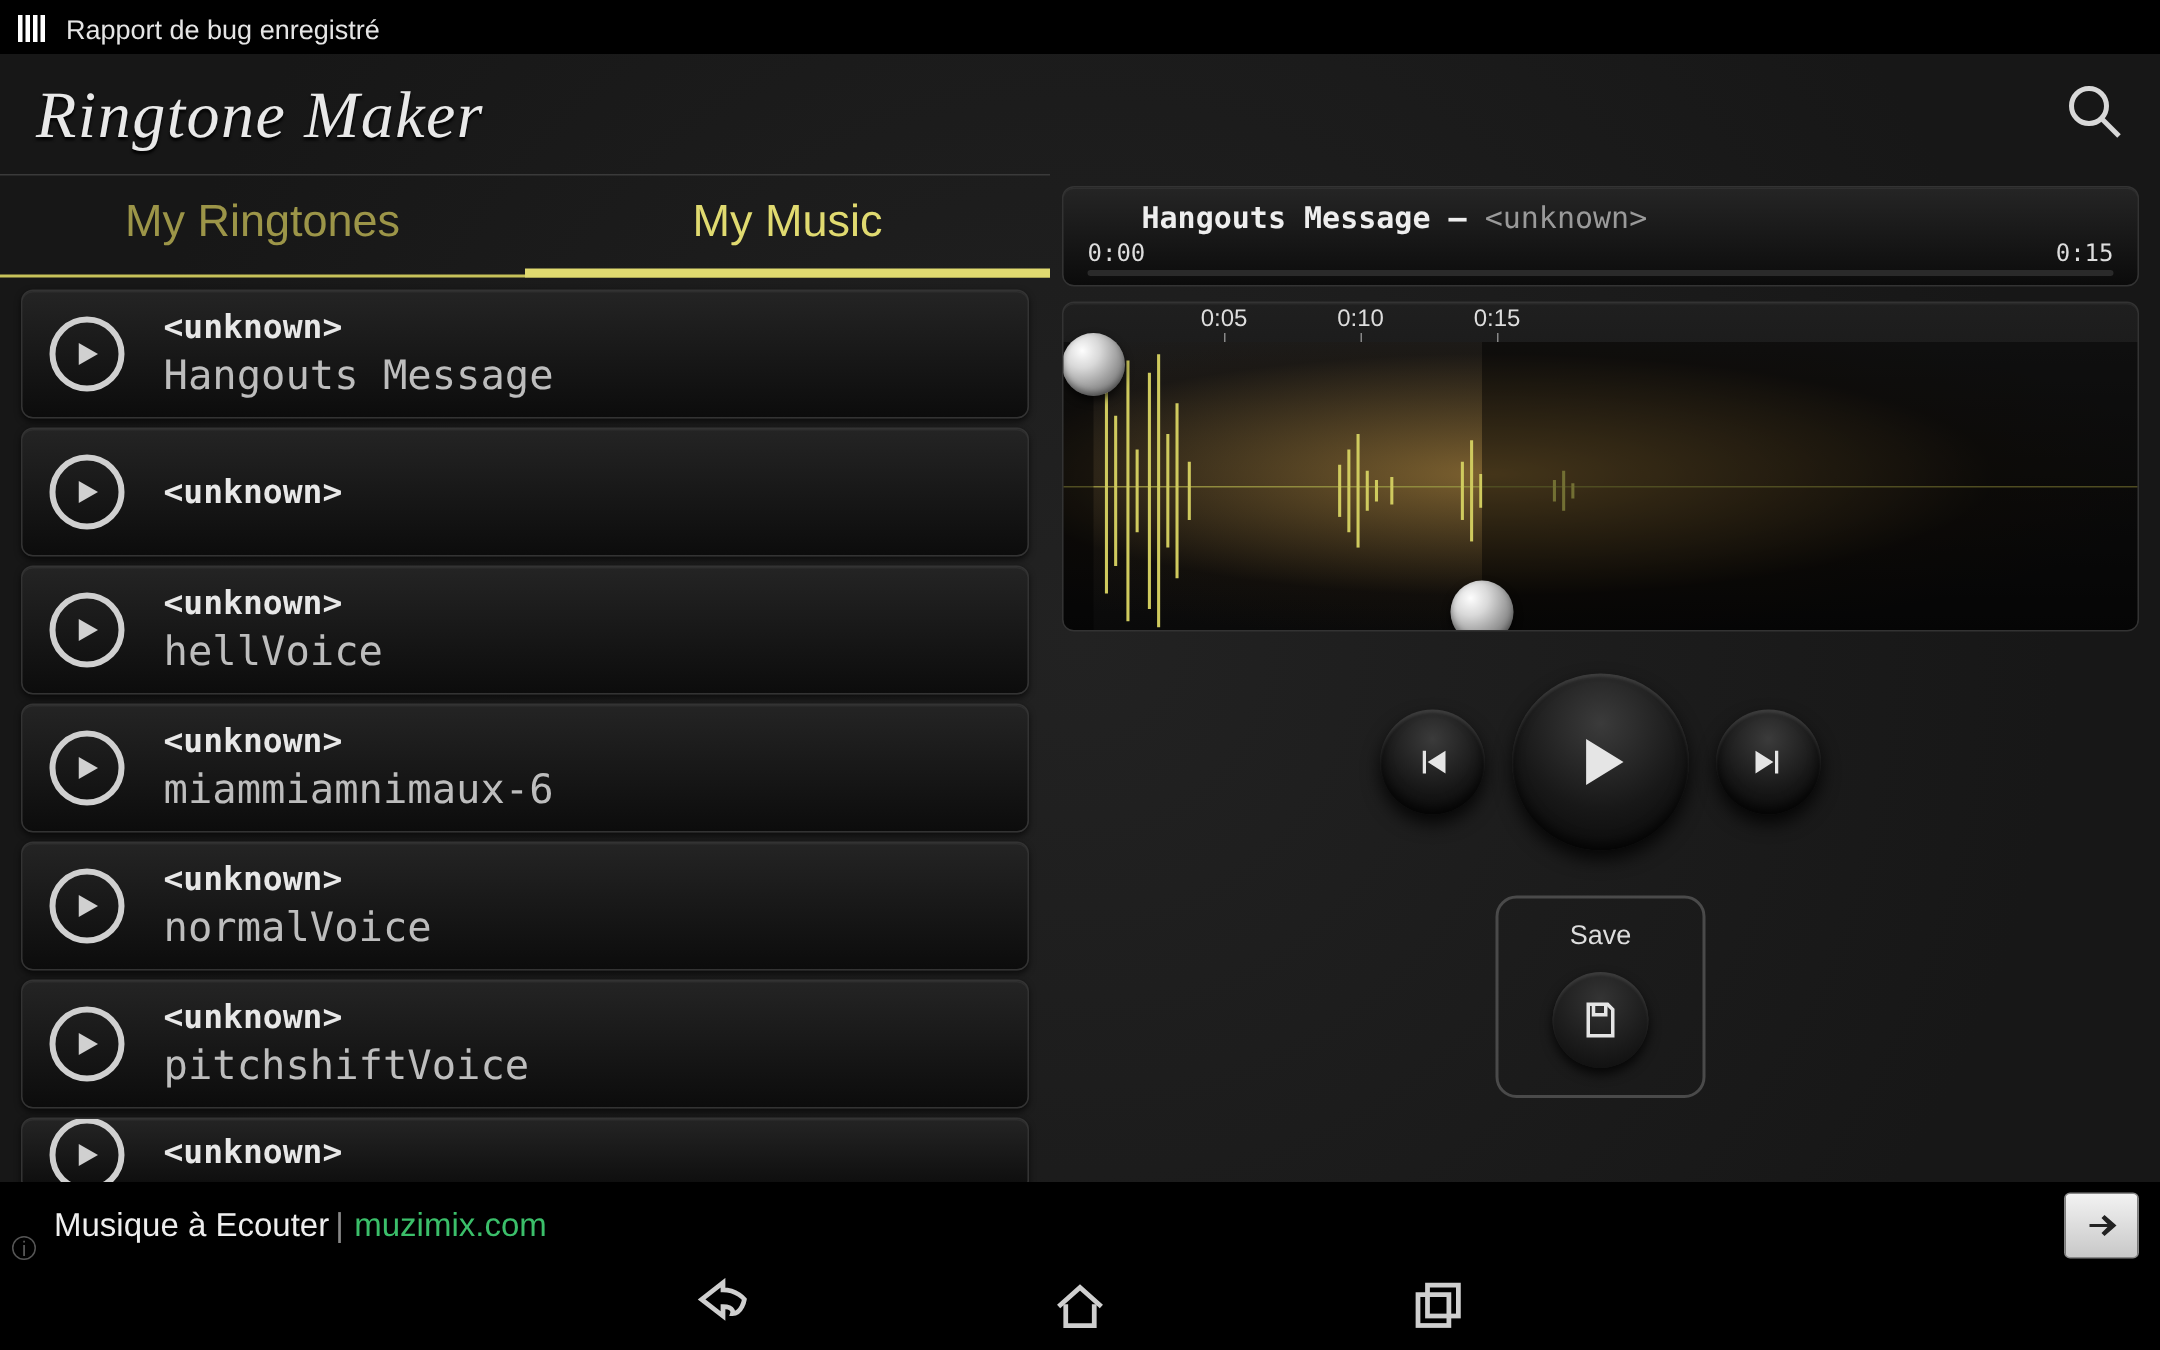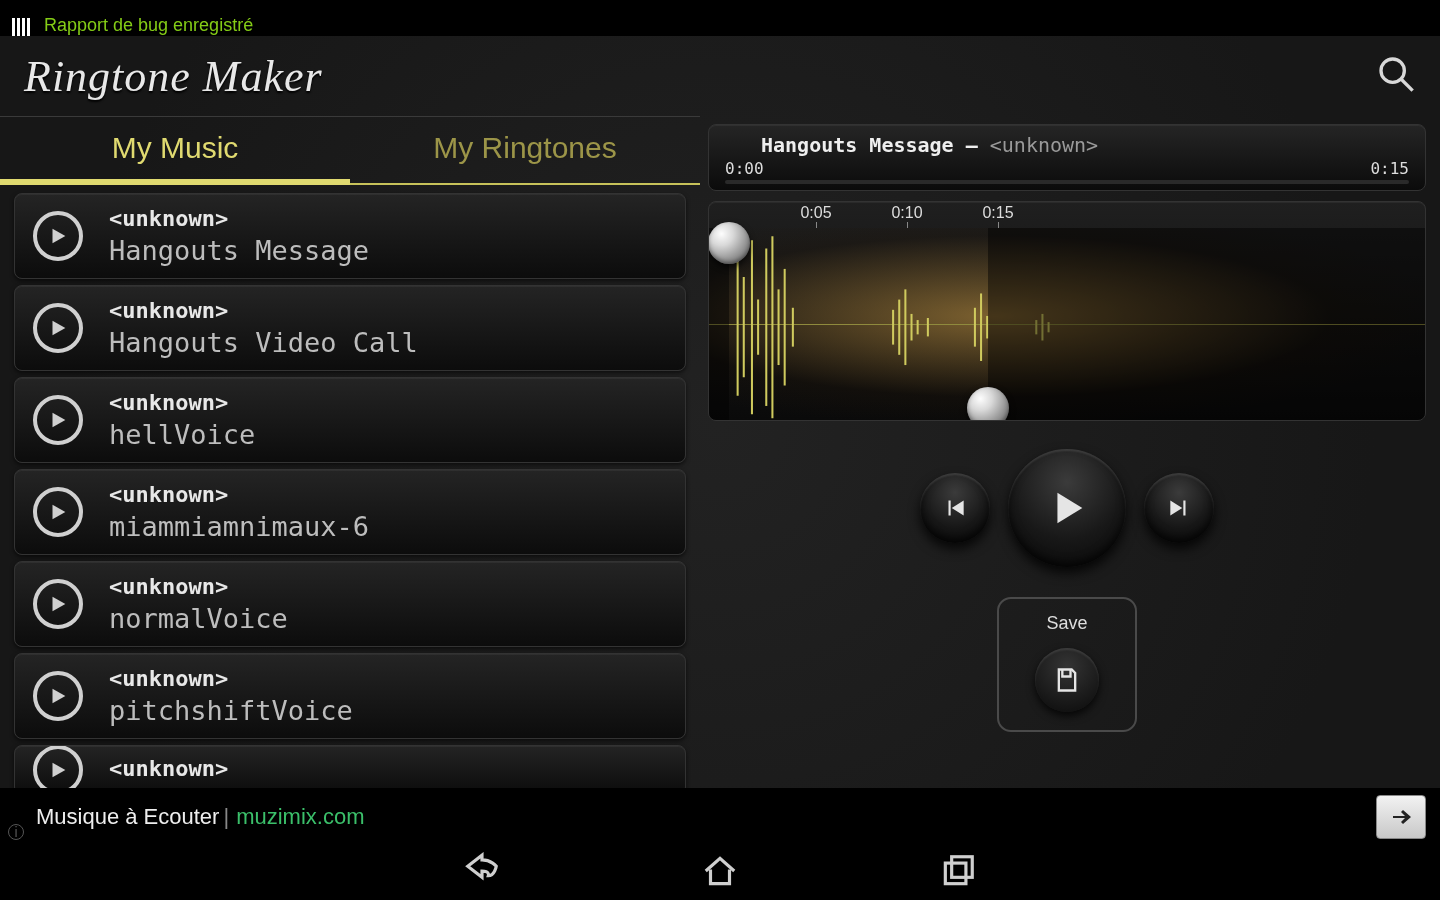--- a/index.html
+++ b/index.html
@@ -1,17 +1,17 @@
 <!DOCTYPE html>
 <html><head>
 <meta charset="utf-8">
 <style>
   * { box-sizing: border-box; margin: 0; padding: 0; }
   html, body { width: 1440px; height: 900px; background: #000; font-family: "DejaVu Sans Mono", "Courier New", monospace; color: #ccc; overflow: hidden; }
-  .statusbar { height: 36px; display: flex; align-items: flex-end; padding: 0 12px; color: #84cc16; font-family: sans-serif; font-size: 18px; gap: 14px; }
+  .statusbar { height: 36px; display: flex; align-items: flex-start; padding: 10px 12px; color: #e5e5e5; font-family: sans-serif; font-size: 18px; gap: 14px; }
   .statusbar-icon { width: 18px; height: 18px; display: flex; flex-direction: column; justify-content: space-between; }
   .statusbar-icon span { display: block; width: 4px; height: 100%; background: #fff; }
   .statusbar-icon { flex-direction: row; gap: 2px; }
   .statusbar-icon span { height: 18px; width: 3px; }
 
   .app { position: absolute; top: 36px; left: 0; right: 0; bottom: 86px; background: #1a1a1a; background-image: radial-gradient(circle at 50% 50%, #222 0%, #171717 80%); }
   .titlebar { height: 80px; display: flex; align-items: center; padding: 0 24px; justify-content: space-between; }
   .app-title { font-family: "Brush Script MT", "Segoe Script", cursive; font-size: 44px; color: #e8e8e8; font-style: italic; text-shadow: 0 2px 2px #000; letter-spacing: 1px; }
   .search-icon svg { width: 40px; height: 40px; stroke: #d8d8d8; }
 
@@ -95,22 +95,22 @@
           <circle cx="10" cy="10" r="7"></circle>
           <line x1="15" y1="15" x2="22" y2="22"></line>
         </svg>
     </div>
   </div>
 
   <div class="content">
 
     <div class="left">
       <div class="tabs">
+        <div class="tab">My Ringtones</div>
         <div class="tab active">My Music</div>
-        <div class="tab">My Ringtones</div>
       </div>
 
       <div class="list">
         <div class="row">
           <div class="row-play">
               <svg viewBox="0 0 24 24">
                 <path d="M6 4l14 8-14 8z"></path>
               </svg>
             </div>
           <div class="row-text">
@@ -119,21 +119,20 @@
           </div>
         </div>
         <div class="row">
           <div class="row-play">
               <svg viewBox="0 0 24 24">
                 <path d="M6 4l14 8-14 8z"></path>
               </svg>
             </div>
           <div class="row-text">
             <div class="row-artist">&lt;unknown&gt;</div>
-            <div class="row-title">Hangouts Video Call</div>
           </div>
         </div>
         <div class="row">
           <div class="row-play">
               <svg viewBox="0 0 24 24">
                 <path d="M6 4l14 8-14 8z"></path>
               </svg>
             </div>
           <div class="row-text">
             <div class="row-artist">&lt;unknown&gt;</div>

